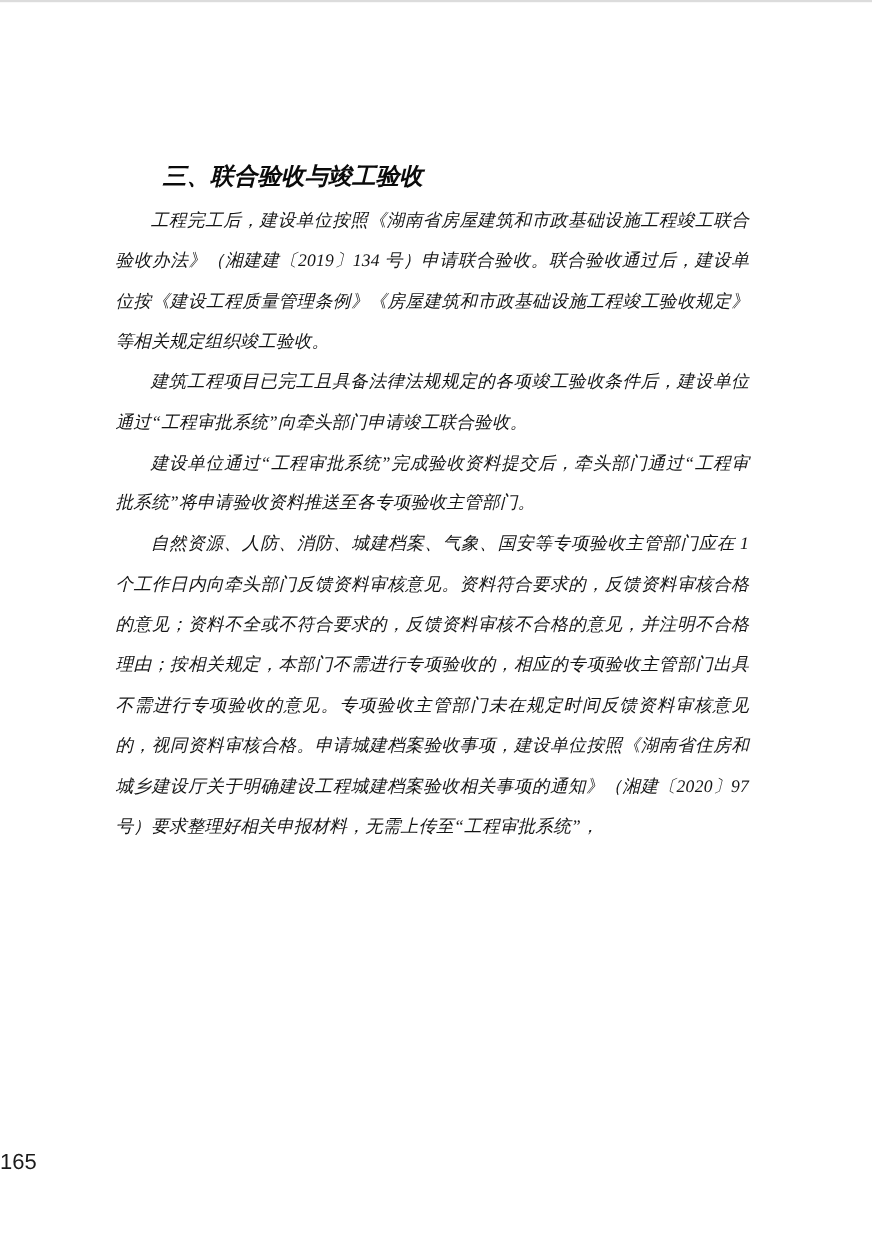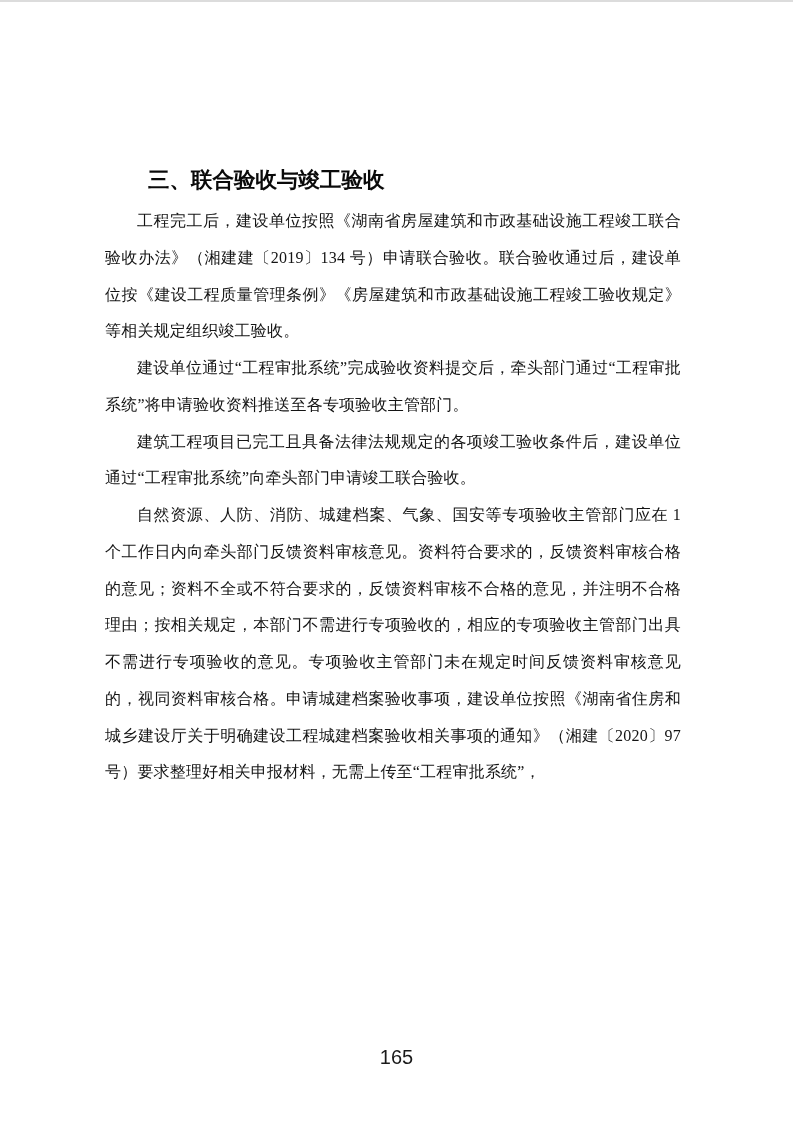--- a/index.html
+++ b/index.html
@@ -18,22 +18,23 @@
   .scan-edge {
     position: absolute;
     top: 0; left: 0;
     width: 793px;
     height: 2px;
     background: #dcdcdc;
   }
   .page-content {
     position: absolute;
     left: 105px;
-    top: 162px;
+    top: 142px;
     width: 576px;
+    font-style: italic;
   }
   .section-heading {
     font-family: "Liberation Sans", "DejaVu Sans", sans-serif;
     font-weight: bold;
     font-size: 21.5px;
     line-height: 37px;
     margin: 0 0 4px 0;
     text-indent: 43px;
     color: #0a0a0a;
     white-space: nowrap;
@@ -47,36 +48,35 @@
     text-justify: inter-ideograph;
     text-indent: 2em;
     color: #141414;
     letter-spacing: 0.2px;
   }
   .page-footer {
     position: absolute;
     top: 1046px;
     left: 0;
     width: 793px;
-    text-align: center;
   }
   .page-number {
     font-family: "Liberation Sans", "DejaVu Sans", sans-serif;
     font-size: 20px;
     color: #1a1a1a;
   }
 </style>
 </head>
 <body>
 
 <div class="scan-edge"></div>
 
 <div class="page-content">
   <h2 class="section-heading">三、联合验收与竣工验收</h2>
   <p class="body-para">工程完工后，建设单位按照《湖南省房屋建筑和市政基础设施工程竣工联合验收办法》（湘建建〔2019〕134 号）申请联合验收。联合验收通过后，建设单位按《建设工程质量管理条例》《房屋建筑和市政基础设施工程竣工验收规定》等相关规定组织竣工验收。</p>
+  <p class="body-para">建筑工程项目已完工且具备法律法规规定的各项竣工验收条件后，建设单位通过“工程审批系统”向牵头部门申请竣工联合验收。</p>
   <p class="body-para">建设单位通过“工程审批系统”完成验收资料提交后，牵头部门通过“工程审批系统”将申请验收资料推送至各专项验收主管部门。</p>
-  <p class="body-para">建筑工程项目已完工且具备法律法规规定的各项竣工验收条件后，建设单位通过“工程审批系统”向牵头部门申请竣工联合验收。</p>
   <p class="body-para">自然资源、人防、消防、城建档案、气象、国安等专项验收主管部门应在 1 个工作日内向牵头部门反馈资料审核意见。资料符合要求的，反馈资料审核合格的意见；资料不全或不符合要求的，反馈资料审核不合格的意见，并注明不合格理由；按相关规定，本部门不需进行专项验收的，相应的专项验收主管部门出具不需进行专项验收的意见。专项验收主管部门未在规定时间反馈资料审核意见的，视同资料审核合格。申请城建档案验收事项，建设单位按照《湖南省住房和城乡建设厅关于明确建设工程城建档案验收相关事项的通知》（湘建〔2020〕97 号）要求整理好相关申报材料，无需上传至“工程审批系统”，</p>
 </div>
 
 <div class="page-footer">
   <span class="page-number">165</span>
 </div>
 
 </body></html>

